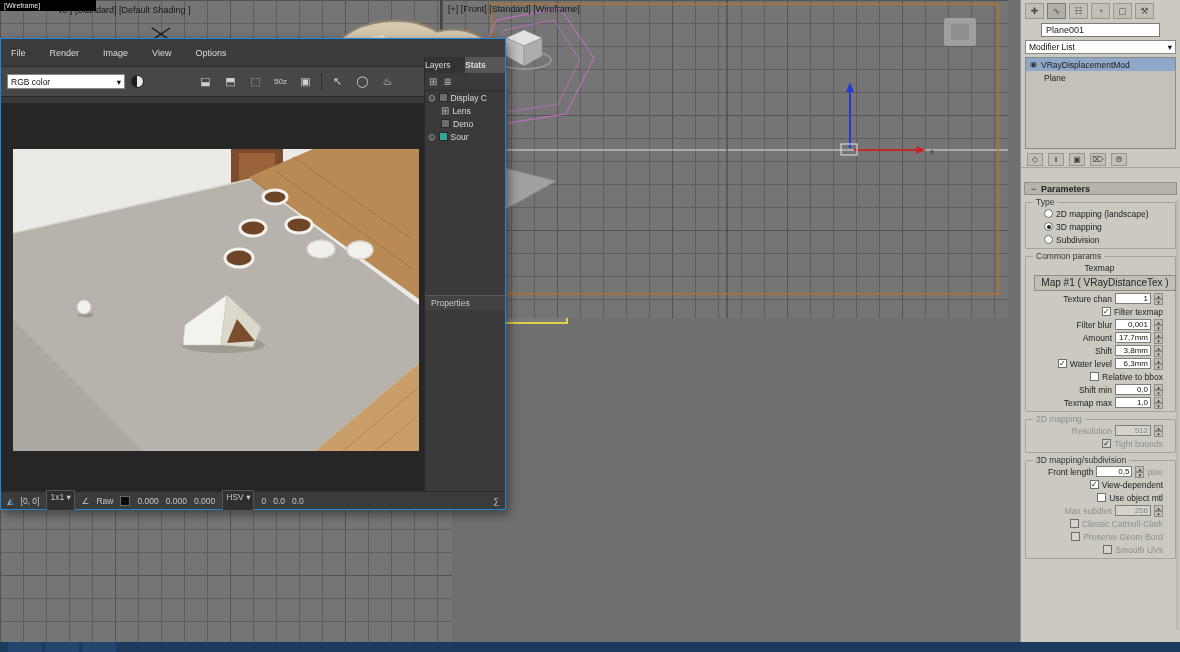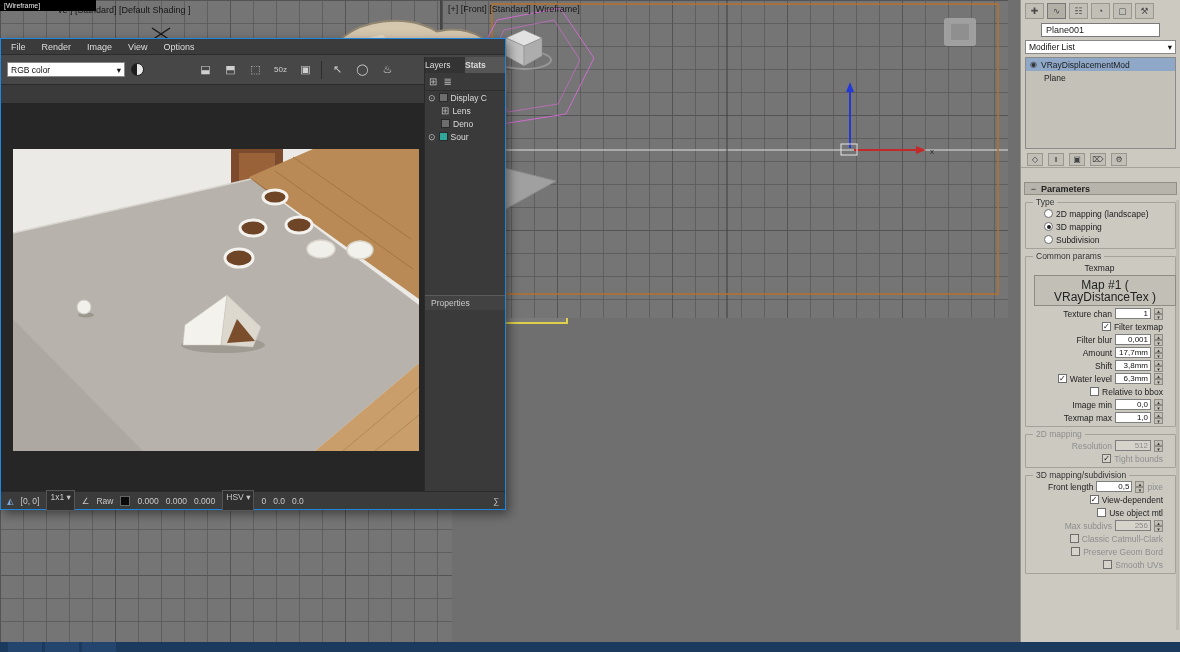--- a/index.html
+++ b/index.html
@@ -23,21 +23,21 @@
     font-size:7px;line-height:11px;padding-left:4px;z-index:4}
   .vp-svg{position:absolute;left:0;top:0}
 
   
   #vfb{position:absolute;left:0;top:38px;width:506px;height:472px;z-index:50;
     border:1px solid #1f87e0;background:#3a3a3a;box-shadow:3px 4px 10px rgba(0,0,0,.45)}
   #vfb-title{height:18px;background:linear-gradient(#38a2f6,#0e6ecf);display:flex;align-items:center;
     color:#fff;font-size:9px;padding-left:6px}
   #vfb-title .grow{flex:1}
   .winbtn{width:26px;height:18px;color:#fff;font-size:9px;text-align:center;line-height:18px}
-  #vfb-menu{height:16px;background:#3b3b3b;display:flex;gap:16px;align-items:center;
+  #vfb-menu{height:28px;background:#3b3b3b;display:flex;gap:24px;align-items:center;
     padding-left:10px;font-size:9px;color:#dcdcdc;border-bottom:1px solid #2c2c2c}
   #vfb-tools{height:30px;background:#474747;display:flex;align-items:center;gap:6px;padding:0 6px;border-bottom:1px solid #2a2a2a}
   .dd{background:#fff;border:1px solid #888;height:15px;font-size:8.5px;color:#111;
     display:inline-flex;align-items:center;justify-content:space-between;padding:0 3px}
   #channel-dd{width:118px}
   .halfcircle{width:13px;height:13px;border-radius:50%;background:linear-gradient(90deg,#1d1d1d 50%,#e8e8e8 50%);border:1px solid #222}
   .tbtn{width:19px;height:19px;color:#cfcfcf;font-size:11px;text-align:center;line-height:19px}
   .tbtn.small{font-size:8px}
   .tsep{width:1px;height:18px;background:#2d2d2d}
   #vfb-canvas{position:absolute;left:0;top:64px;width:424px;height:390px;background:#262626}
@@ -94,22 +94,22 @@
   .spin span{font-size:5px;line-height:5px;height:6px;background:#c2bfb7;border:1px solid #8f8c84;
     text-align:center;color:#333}
   .check{width:9px;height:9px;background:#fff;border:1px solid #6e6e6e;font-size:8px;
     line-height:8px;text-align:center;color:#111;flex:none}
   .check.checked::after{content:"✓"}
   .radio{width:9px;height:9px;border-radius:50%;background:#fff;border:1px solid #6e6e6e;flex:none;position:relative}
   .radio.checked::after{content:"";position:absolute;left:1.5px;top:1.5px;width:4px;height:4px;background:#222;border-radius:50%}
   .dim{color:#8e8e8e}
   .dim .edit{background:#d6d3cb;color:#8a8a8a}
   .dim .check{background:#d6d3cb}
-  .mapbtn{display:block;margin:1px 8px;width:142px;height:31px;background:#c2bfb7;border:1px solid #8f8c84;
-    font-size:12px;text-align:center;line-height:12px;color:#222;font-family:"Liberation Sans",sans-serif}
+  .mapbtn{display:block;margin:1px 8px;width:142px;height:16px;background:#c2bfb7;border:1px solid #8f8c84;
+    font-size:10px;text-align:center;line-height:12px;color:#222;font-family:"Liberation Sans",sans-serif}
   #cmd-scroll{position:absolute;right:1px;top:200px;width:3px;height:430px;background:#bdbab2}
 
   
   #taskbar{position:absolute;left:0;top:642px;width:1180px;height:10px;background:#1b3a5e;display:flex;gap:3px;padding-left:8px}
   .task-slot{width:34px;height:10px;background:#24466e}
 </style>
 </head>
 <body>
 
 <div id="vp-left" class="viewport">
@@ -292,21 +292,21 @@
       <span class="spin">
           <span>▴</span>
           <span>▾</span>
         </span>
     </div>
     <div class="param-row">
       <span class="check"></span>
       <span>Relative to bbox</span>
     </div>
     <div class="param-row">
-      <span>Image min</span>
+      <span>Shift min</span>
       <span class="edit">0,0</span>
       <span class="spin">
           <span>▴</span>
           <span>▾</span>
         </span>
     </div>
     <div class="param-row">
       <span>Texmap max</span>
       <span class="edit">1,0</span>
       <span class="spin">

